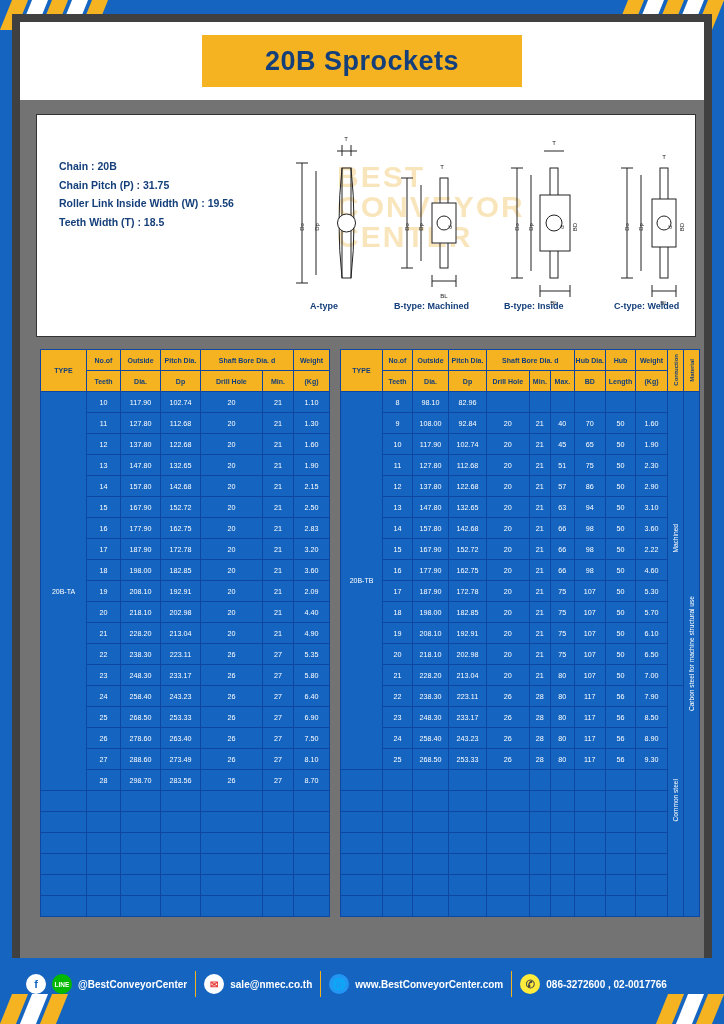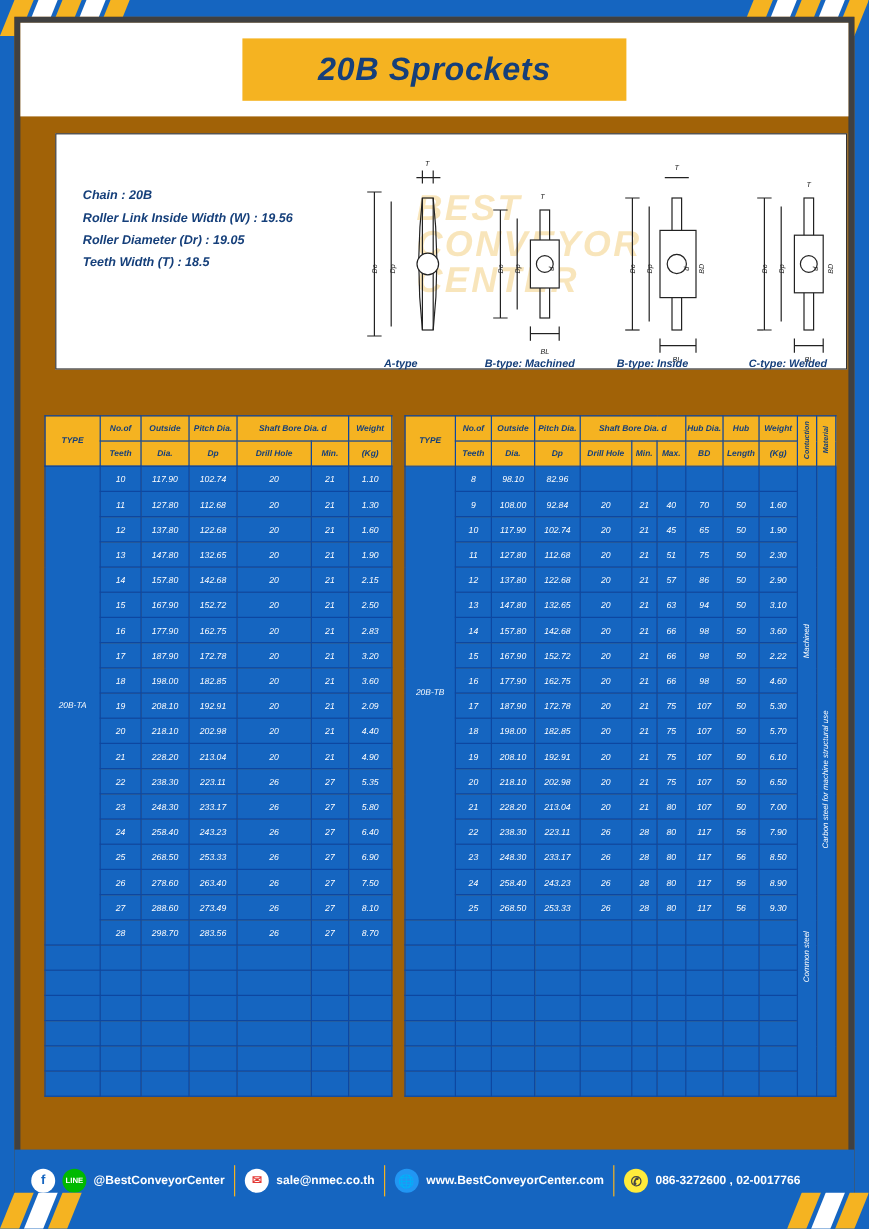--- a/index.html
+++ b/index.html
@@ -22,42 +22,41 @@
   }
   .stripe {
     position: absolute; top: -6px; width: 16px; height: 42px;
     background: #f5b321; transform: skewX(-22deg);
   }
   .stripe.w { background: #ffffff; }
   .inner {
     position: absolute;
     top: 14px; left: 12px;
     width: 700px; height: 996px;
-    background: #a16207;
-    border: 5px solid #404040;
-    font-style: italic;
+    background: #737373;
+    border: 8px solid #404040;
   }
   .title-band {
     position: relative;
     height: 78px;
     background: #ffffff;
     display: flex; align-items: center; justify-content: center;
   }
   .title-box {
     background: #f5b321;
     width: 320px; height: 52px;
     display: flex; align-items: center; justify-content: center;
     color: #153f7a;
     font-size: 27px; font-weight: bold;
     letter-spacing: 0.5px;
   }
   .spec-panel {
     position: absolute;
-    left: 29px; top: 92px;
-    width: 660px; height: 197px;
+    left: 16px; top: 92px;
+    width: 660px; height: 223px;
     border: 1.5px solid #333;
     background: #fff;
   }
   .spec-text {
     position: absolute; left: 22px; top: 42px;
     font-size: 10.5px; color: #153f7a; font-weight: bold; line-height: 18.5px;
   }
   .diagram-area {
     position: absolute; left: 245px; top: 8px; width: 410px; height: 190px;
   }
@@ -153,22 +152,22 @@
 
   <div class="inner">
 
     <div class="title-band">
       <div class="title-box">20B Sprockets</div>
     </div>
 
     <div class="spec-panel">
       <div class="spec-text">
         <div>Chain  : 20B</div>
+        <div>Chain Pitch (P)  :  31.75</div>
         <div>Roller Link Inside Width (W)  :  19.56</div>
-        <div>Roller Diameter (Dr)  :  19.05</div>
         <div>Teeth Width (T)  :  18.5</div>
       </div>
 
       <div class="wm">
         <div>BEST</div>
         <div>CONVEYOR</div>
         <div>CENTER</div>
       </div>
 
       <div class="diagram-area">

